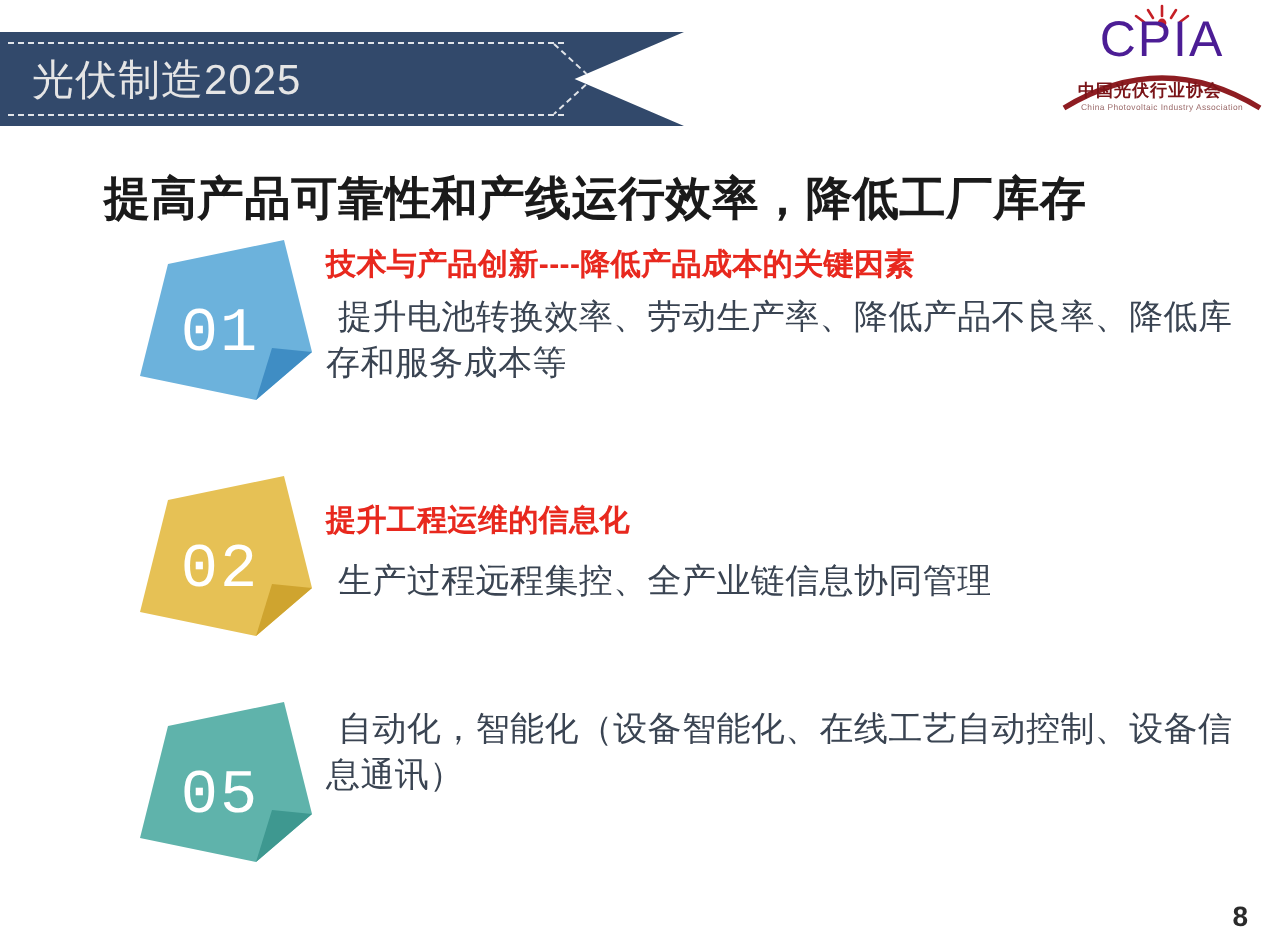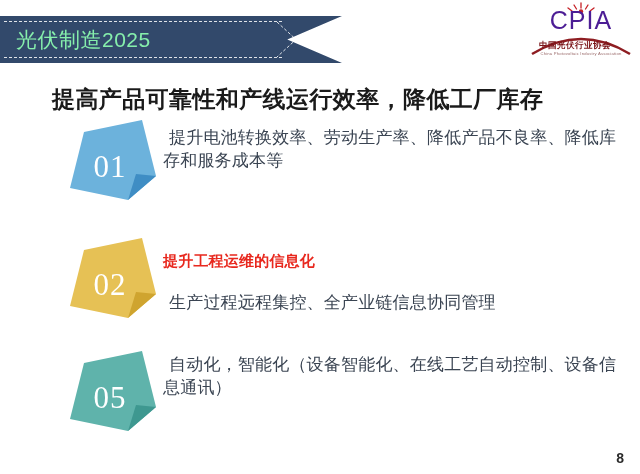--- a/index.html
+++ b/index.html
@@ -35,21 +35,21 @@
   .ribbon-dash-top { top: 5px; }
   .ribbon-dash-bot { bottom: 5px; }
   .ribbon-chevron {
     position: absolute;
     right: 44px; top: 5px;
     width: 22px; height: 37px;
   }
   .ribbon-title {
     position: relative;
     margin-left: 16px;
-    color: #86efac;
+    color: #e5e5e5;
     font-size: 21px;
     font-weight: 400;
     letter-spacing: 0.5px;
     white-space: nowrap;
   }
 
   
   .logo {
     position: absolute;
     right: 6px; top: 2px;
@@ -118,21 +118,21 @@
   .badge svg { display: block; width: 92px; height: 92px; }
   .badge-num {
     position: absolute;
     left: 0; top: 0; width: 92px; height: 92px;
     display: flex; align-items: center; justify-content: center;
     color: #ffffff;
     font-size: 31px;
     font-weight: 300;
     letter-spacing: 1px;
     padding-top: 6px; padding-right: 4px;
-    font-family: Liberation Serif, serif;
+    font-family: Liberation Mono, monospace;
   }
 
   .item-body {
     position: absolute;
     left: 163px;
     width: 460px;
   }
   .item-title {
     color: #e8281e;
     font-size: 15px;
@@ -145,21 +145,21 @@
     font-size: 17px;
     line-height: 23px;
     letter-spacing: 0.2px;
     margin-top: 4px;
     text-indent: 6px;
   }
   #item-0 .item-body { top: 4px; }
   #item-1 .item-body { top: 14px; }
   #item-2 .item-body { top: 0px; }
   #item-2 .item-body .item-desc { }
-  #item-1 .item-body .item-desc { margin-top: 20px; }
+  #item-1 .item-body .item-desc { margin-top: 8px; }
 
   
   .page-number {
     position: absolute;
     right: 16px; bottom: 8px;
     font-size: 14px;
     color: #2a2a2a;
     font-weight: bold;
   }
 </style>
@@ -200,20 +200,21 @@
 
   <div class="item" id="item-0">
     <div class="badge">
       <svg viewBox="0 0 92 92">
         <polygon points="18,14 76,2 90,58 62,82 4,70" fill="#6cb2dc"></polygon>
         <polygon points="90,58 62,82 70,56" fill="#3f8dc4"></polygon>
       </svg>
       <div class="badge-num">01</div>
     </div>
     <div class="item-body">
+      <div class="item-title">技术与产品创新----降低产品成本的关键因素</div>
       <div class="item-desc">提升电池转换效率、劳动生产率、降低产品不良率、降低库存和服务成本等</div>
     </div>
   </div>
 
   <div class="item" id="item-1">
     <div class="badge">
       <svg viewBox="0 0 92 92">
         <polygon points="18,14 76,2 90,58 62,82 4,70" fill="#e6c155"></polygon>
         <polygon points="90,58 62,82 70,56" fill="#cfa42f"></polygon>
       </svg>

